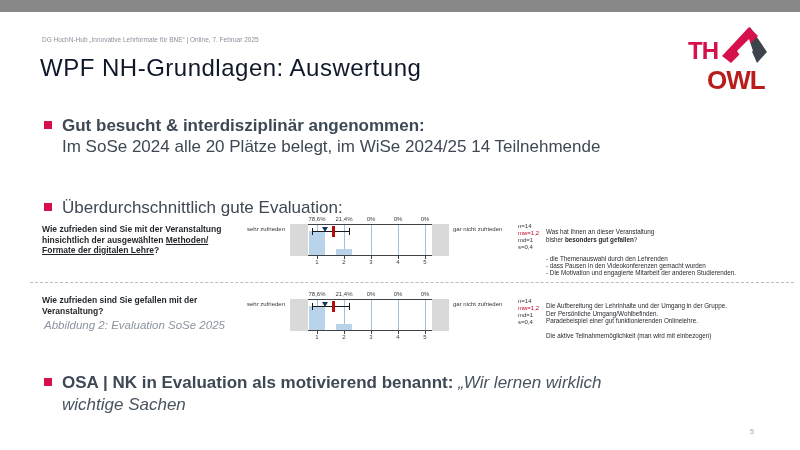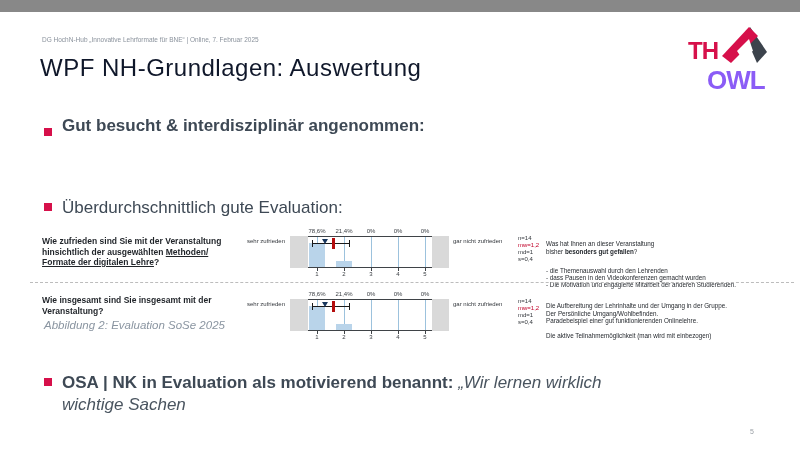--- a/index.html
+++ b/index.html
@@ -7,21 +7,21 @@
   .slide {
     position:relative; width:800px; height:438px; background:#ffffff;
     overflow:hidden; font-family:"Liberation Sans", sans-serif; margin:12px auto;
   }
   .header-note { position:absolute; left:42px; top:24px; font-size:6.5px; color:#8a929c; }
   .page-num { position:absolute; left:750px; top:416px; font-size:7px; color:#9aa0a6; }
 
   
   .logo { position:absolute; left:688px; top:14px; width:84px; height:70px; }
   .logo-th  { position:absolute; left:0;  top:13px; font-size:24px; font-weight:800; letter-spacing:-1px; color:#d6104a; line-height:1; }
-  .logo-owl { position:absolute; left:19px; top:41px; font-size:26px; font-weight:800; letter-spacing:-1px; color:#8b5cf6; line-height:1; }
+  .logo-owl { position:absolute; left:19px; top:41px; font-size:26px; font-weight:800; letter-spacing:-1px; color:#b91c1c; line-height:1; }
   .logo-mark { position:absolute; left:33px; top:0; }
 
   .title { position:absolute; left:40px; top:42px; font-size:24px; font-weight:400; color:#0f172a; letter-spacing:0.5px; }
 
   .bullet-row { position:absolute; left:44px; display:flex; }
   .bullet-sq { width:8px; height:8px; background:#d6104a; margin-top:6px; margin-right:10px; flex:none; }
   .h-bold { font-size:17px; font-weight:700; color:#3e4955; line-height:21px; }
   .h-reg  { font-size:17px; font-weight:400; color:#3e4955; line-height:21px; }
   .small-gray { font-size:10px; color:#7f8a95; line-height:12.5px; margin-top:2px; white-space:pre-line; width:575px; }
 
@@ -68,33 +68,34 @@
     <svg class="logo-mark" width="48" height="38" viewBox="0 0 48 38">
       <polygon points="29,1 46,26 36,37 25,12" fill="#3c434c"></polygon>
       <polygon points="1,30 28,1 37,10 10,37" fill="#d6104a"></polygon>
       <polygon points="16,25 28,13 32,25 20,31" fill="#ffffff"></polygon>
     </svg>
     <span class="logo-owl">OWL</span>
   </div>
 
   <h1 class="title">WPF NH-Grundlagen: Auswertung</h1>
 
-  <div class="bullet-row" style="top:103px;align-items:flex-end;">
+  <div class="bullet-row" style="top:103px;">
     <span class="bullet-sq"></span>
     <div>
       <div class="h-bold">Gut besucht &amp; interdisziplinär angenommen:</div>
+      <div class="h-reg">Im SoSe 2024 alle 20 Plätze belegt, im WiSe 2024/25 14 Teilnehmende</div>
     </div>
   </div>
 
   <div class="bullet-row" style="top:185px;">
     <span class="bullet-sq"></span>
     <div class="h-reg">Überdurchschnittlich gute Evaluation:</div>
   </div>
 
-  <div class="eval-row" style="top:216px;">
+  <div class="eval-row" style="top:204px;">
     <div class="q" style="top:8px;"><span>Wie zufrieden sind Sie mit der Veranstaltung
 hinsichtlich der ausgewählten </span><span class="u">Methoden/
 Formate der digitalen Lehre</span><span>?</span></div>
     <div class="scale-l" style="top:10px;">sehr zufrieden</div>
     <div class="chart">
         <div class="ch-gray" style="left: 0px; top: 8px; width: 18px; height: 32px;"></div>
         <div class="ch-gray" style="left: 142px; top: 8px; width: 17px; height: 32px;"></div>
         <div class="ch-plot" style="left: 18px; top: 8px; width: 124px; height: 32px;"></div>
         <div class="ch-grid" style="left: 27px; top: 9px; height: 30px;"></div>
         <div class="ch-bar" style="left: 19px; top: 15px; width: 16px; height: 24px;"></div>
@@ -136,21 +137,21 @@
 bisher </span><b>besonders gut gefallen</b><span>?</span></div>
       <div class="rlines">- die Themenauswahl durch den Lehrenden
 - dass Pausen in den Videokonferenzen gemacht wurden
 - Die Motivation und engagierte Mitarbeit der anderen Studierenden.</div>
     </div>
   </div>
 
   <div class="dashed-sep"></div>
 
   <div class="eval-row" style="top:279px;">
-    <div class="q" style="top:4px;"><span>Wie insgesamt sind Sie insgesamt mit der
+    <div class="q" style="top:4px;"><span>Wie zufrieden sind Sie gefallen mit der
 Veranstaltung?</span></div>
     <div class="caption">Abbildung 2: Evaluation SoSe 2025</div>
     <div class="scale-l" style="top:10px;">sehr zufrieden</div>
     <div class="chart">
         <div class="ch-gray" style="left: 0px; top: 8px; width: 18px; height: 32px;"></div>
         <div class="ch-gray" style="left: 142px; top: 8px; width: 17px; height: 32px;"></div>
         <div class="ch-plot" style="left: 18px; top: 8px; width: 124px; height: 32px;"></div>
         <div class="ch-grid" style="left: 27px; top: 9px; height: 30px;"></div>
         <div class="ch-bar" style="left: 19px; top: 15px; width: 16px; height: 24px;"></div>
         <div class="ch-pct" style="left: 12px; top: 0px; width: 30px;">78,6%</div>

